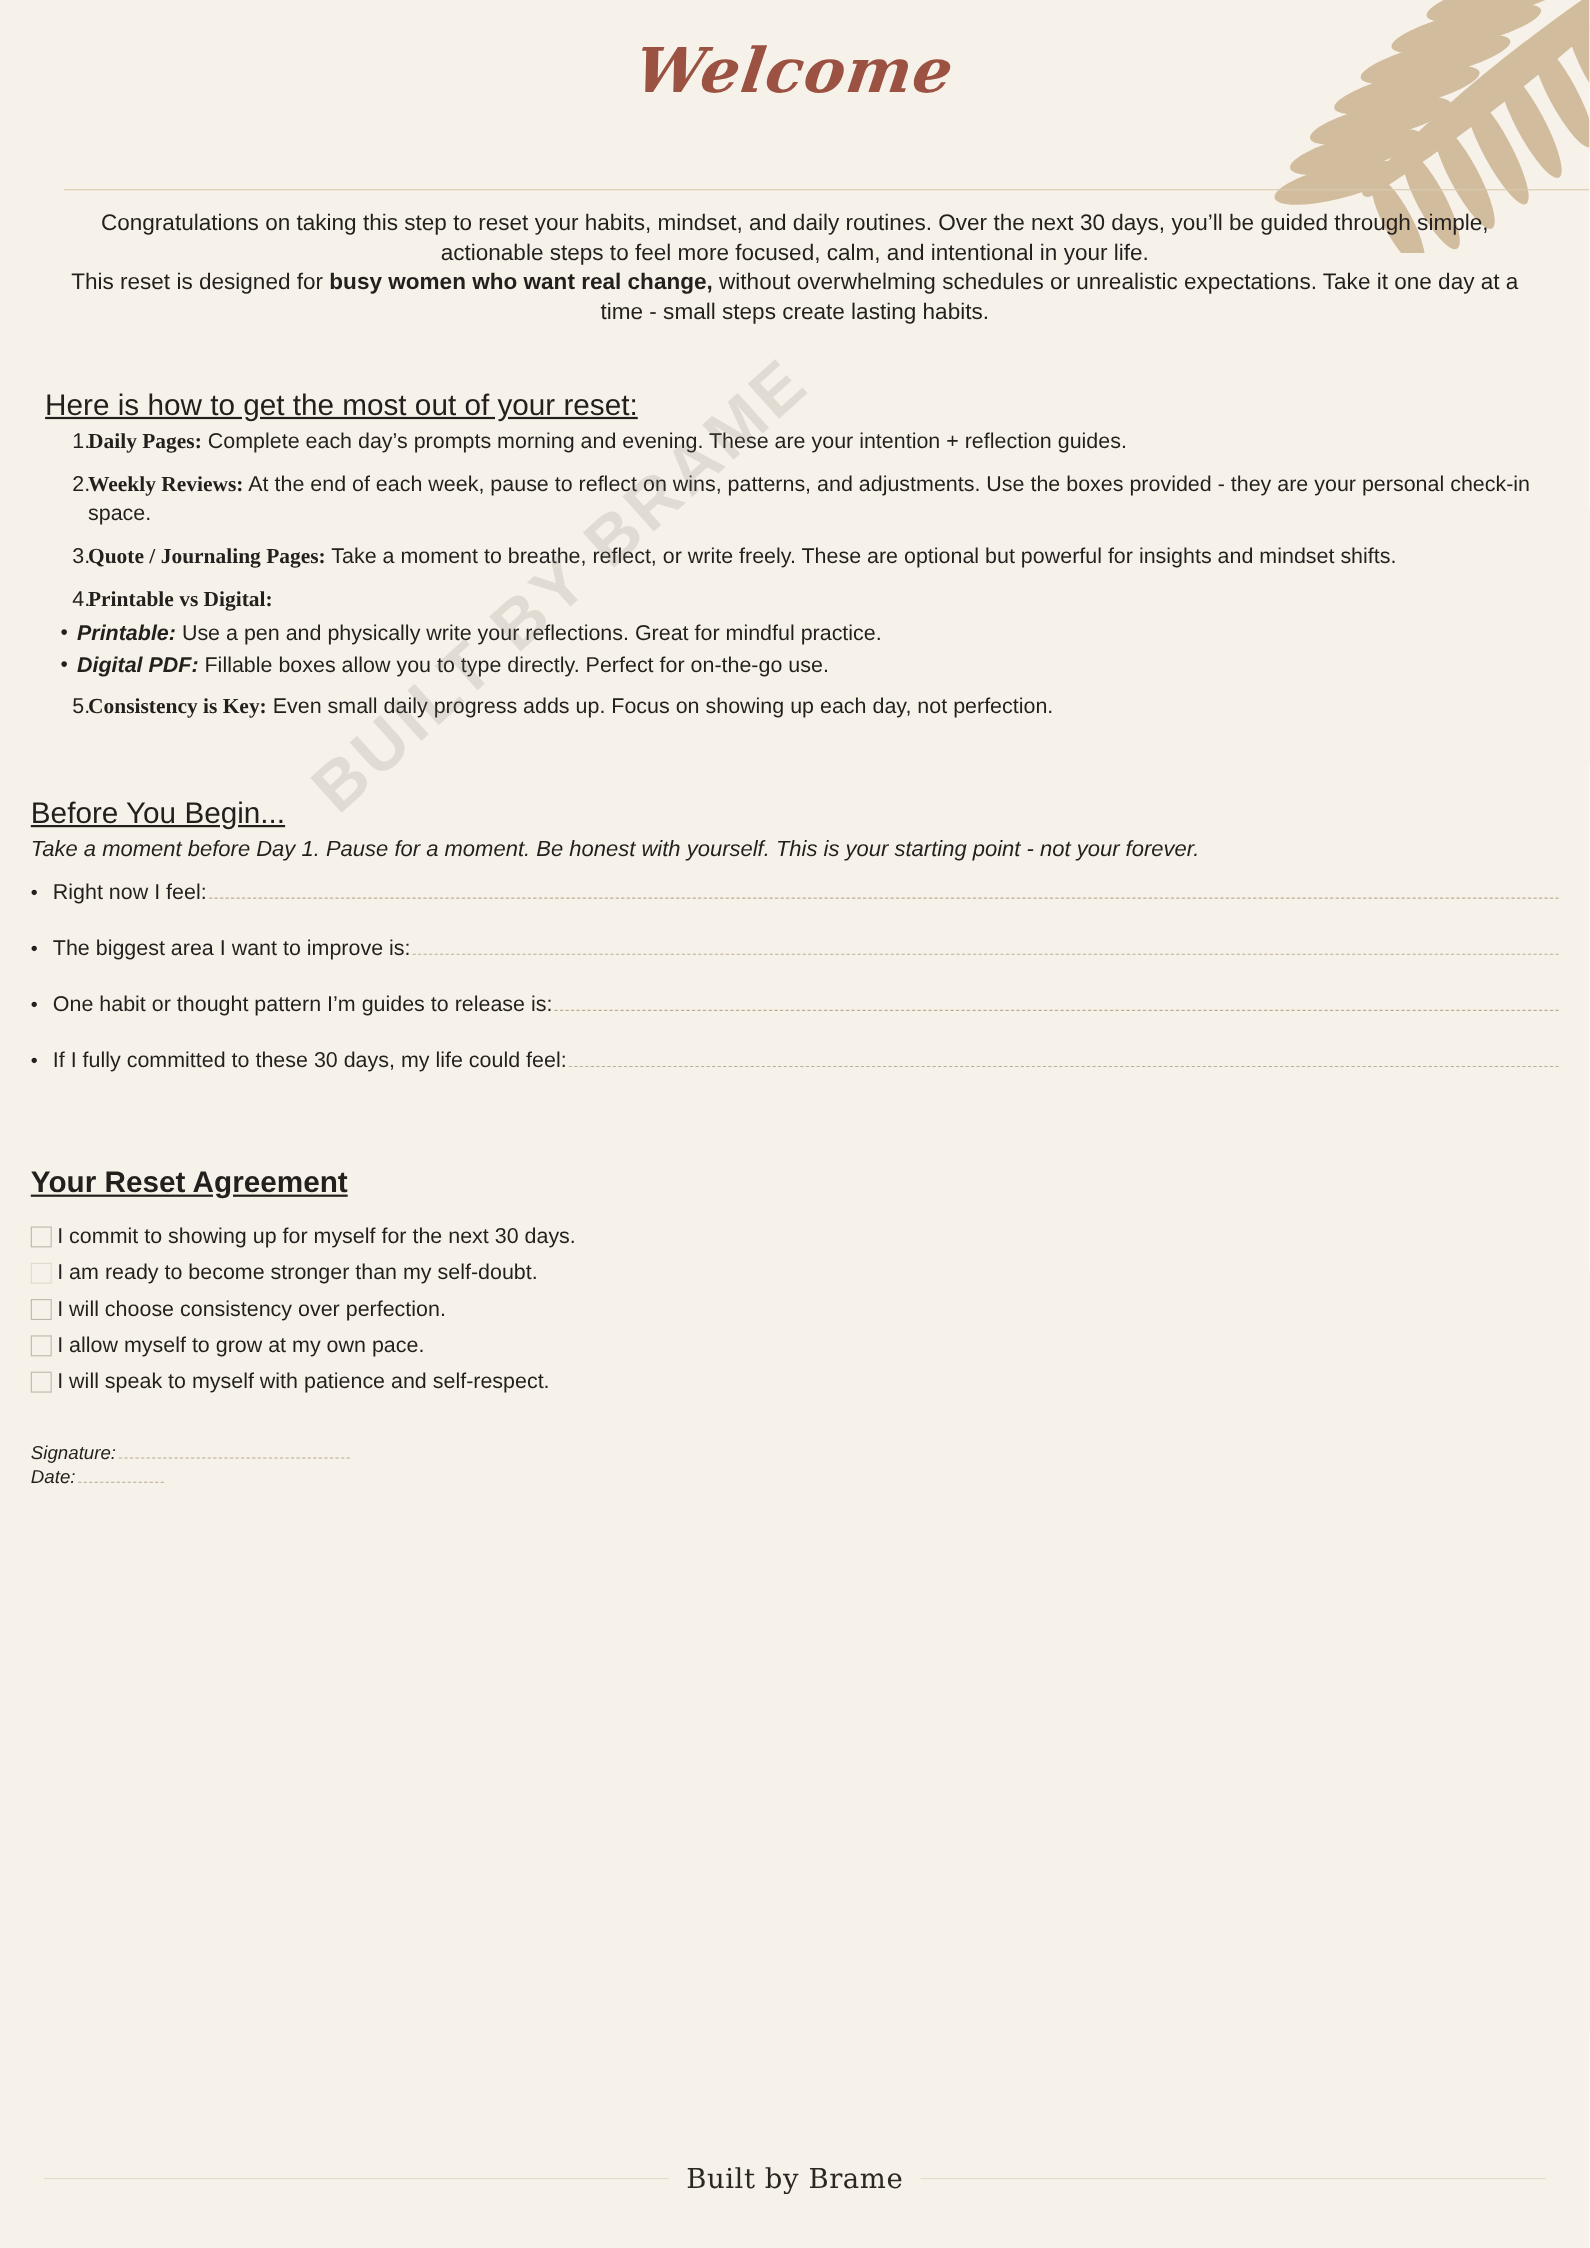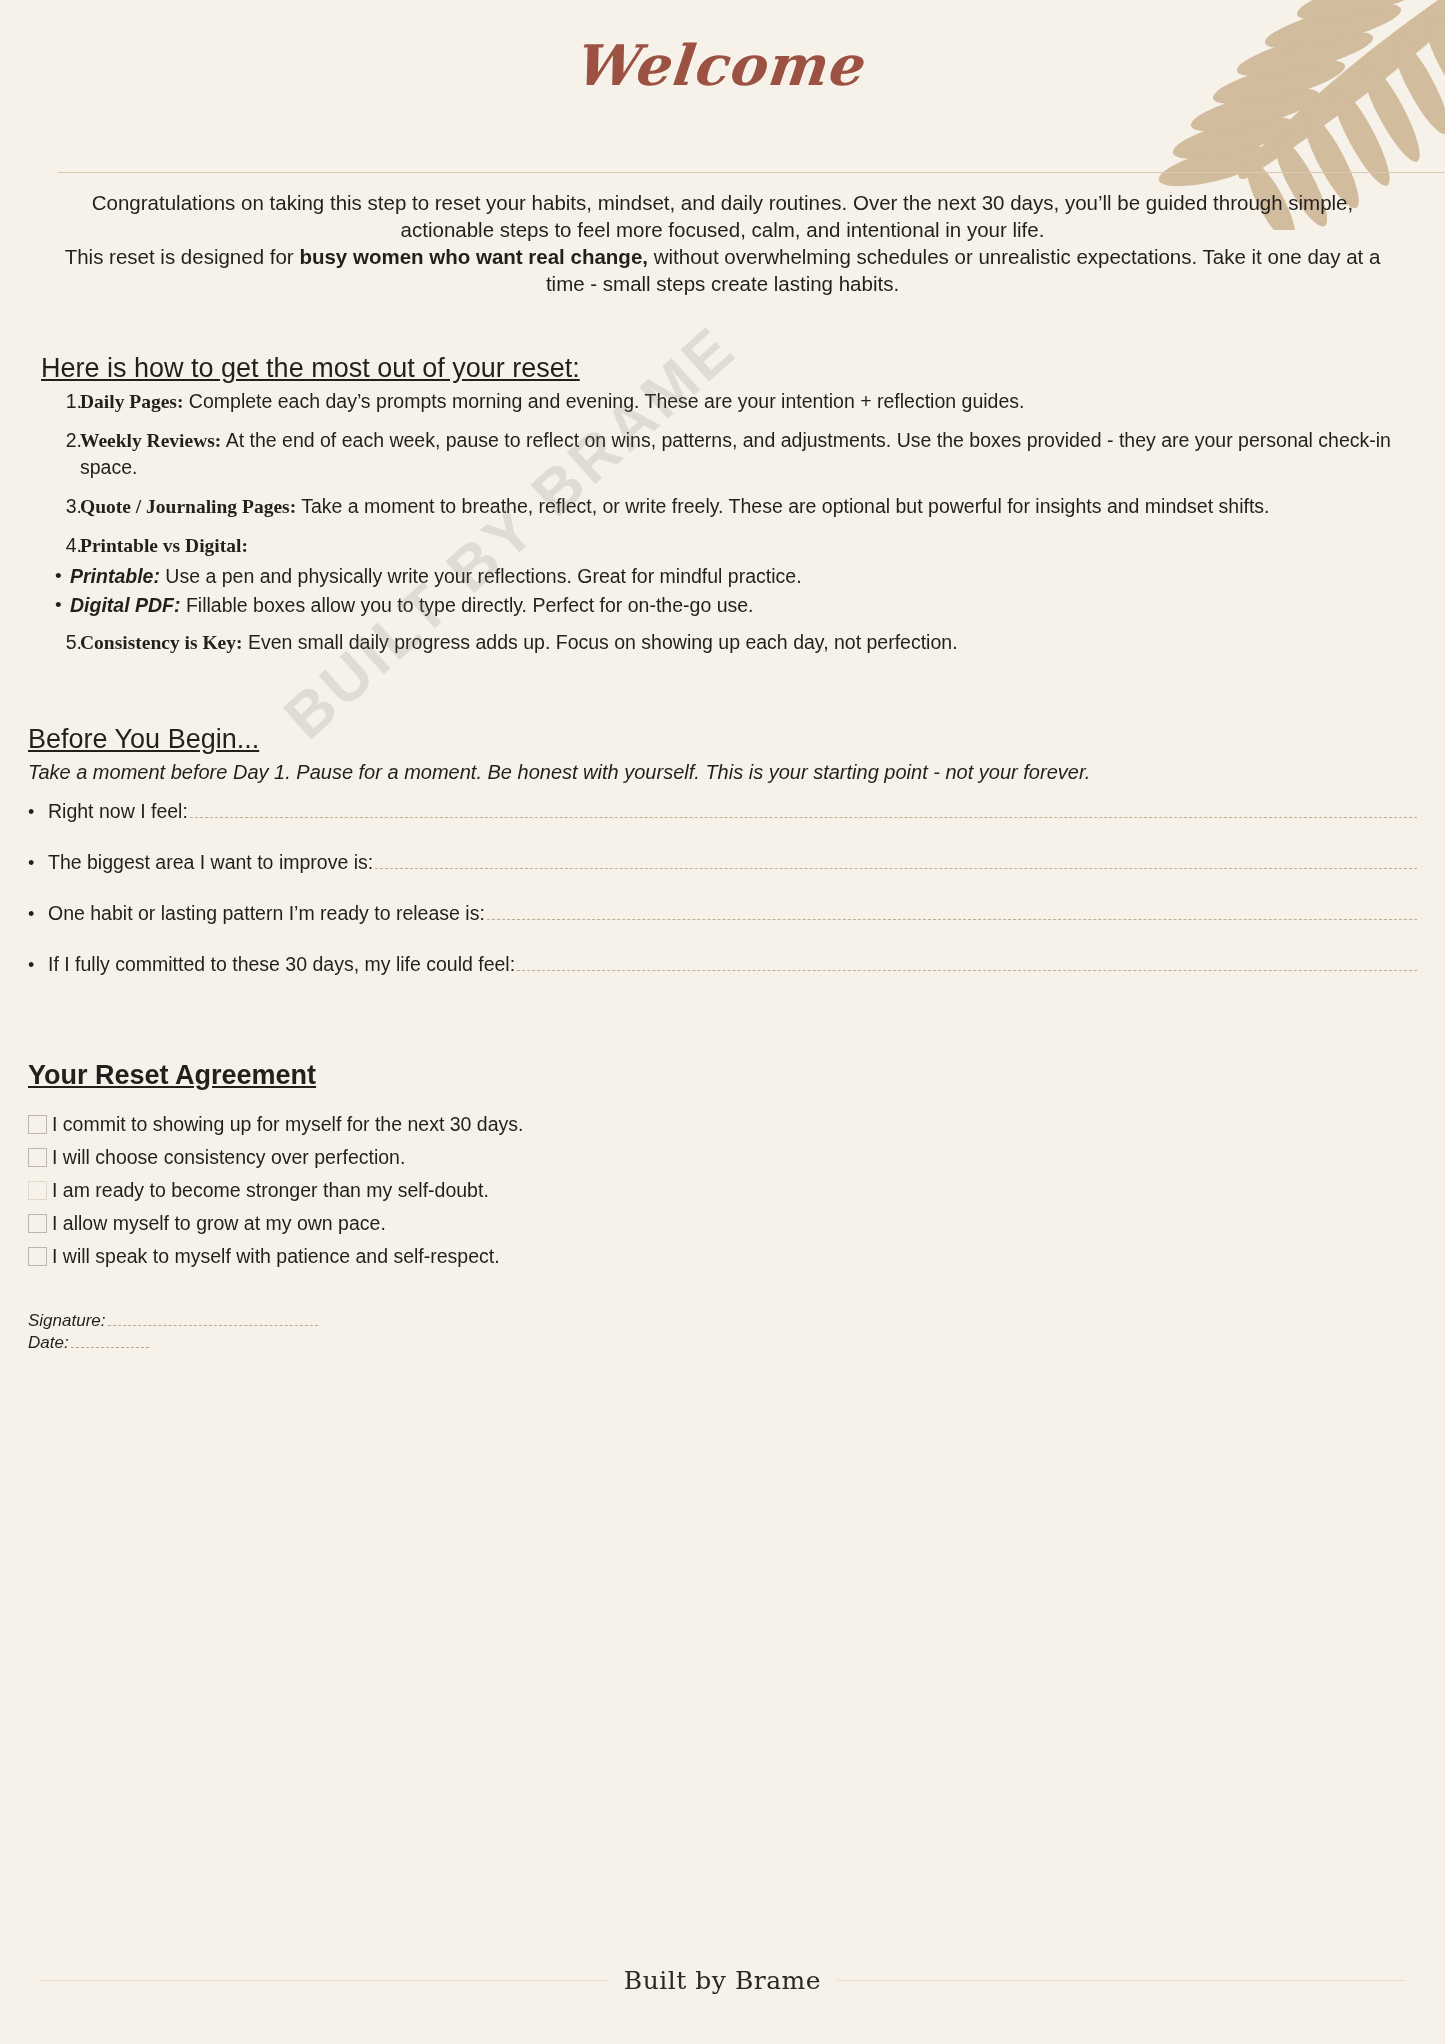--- a/index.html
+++ b/index.html
@@ -335,21 +335,21 @@
         <span class="ptext">Right now I feel:</span>
         <span class="fill-line"></span>
       </li>
       <li class="prompt-row">
         <span class="bullet">•</span>
         <span class="ptext">The biggest area I want to improve is:</span>
         <span class="fill-line"></span>
       </li>
       <li class="prompt-row">
         <span class="bullet">•</span>
-        <span class="ptext">One habit or lasting pattern I’m ready to release is:</span>
+        <span class="ptext">One habit or thought pattern I’m guides to release is:</span>
         <span class="fill-line"></span>
       </li>
       <li class="prompt-row">
         <span class="bullet">•</span>
         <span class="ptext">If I fully committed to these 30 days, my life could feel:</span>
         <span class="fill-line"></span>
       </li>
     </ul>
 
     <div class="gap-lg"></div>
@@ -357,26 +357,26 @@
     <h2 class="section-head bold" style="margin-left:0;">Your Reset Agreement</h2>
 
     <div class="gap-sm"></div>
 
     <ul class="check-list">
       <li class="check-row">
         <span class="checkbox"></span>
         <span>I commit to showing up for myself for the next 30 days.</span>
       </li>
       <li class="check-row">
+        <span class="checkbox faint"></span>
+        <span>I am ready to become stronger than my self-doubt.</span>
+      </li>
+      <li class="check-row">
         <span class="checkbox"></span>
         <span>I will choose consistency over perfection.</span>
-      </li>
-      <li class="check-row">
-        <span class="checkbox faint"></span>
-        <span>I am ready to become stronger than my self-doubt.</span>
       </li>
       <li class="check-row">
         <span class="checkbox"></span>
         <span>I allow myself to grow at my own pace.</span>
       </li>
       <li class="check-row">
         <span class="checkbox"></span>
         <span>I will speak to myself with patience and self-respect.</span>
       </li>
     </ul>

